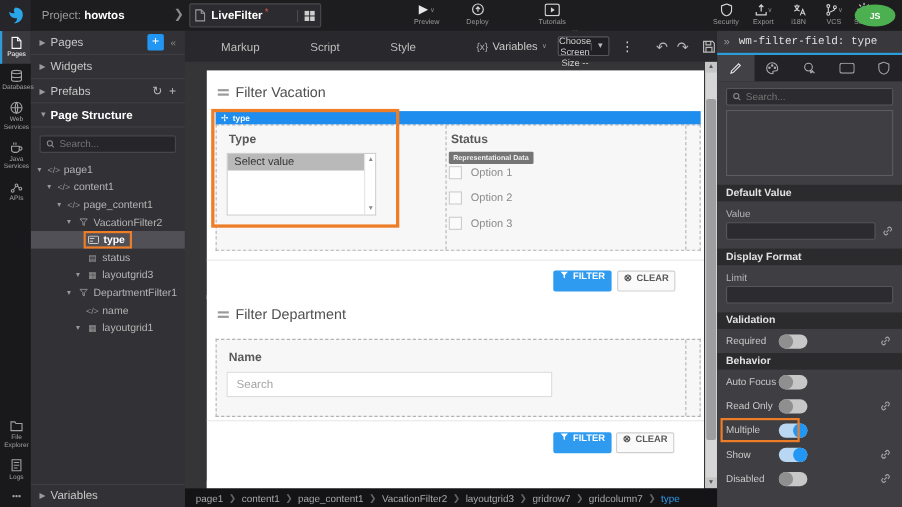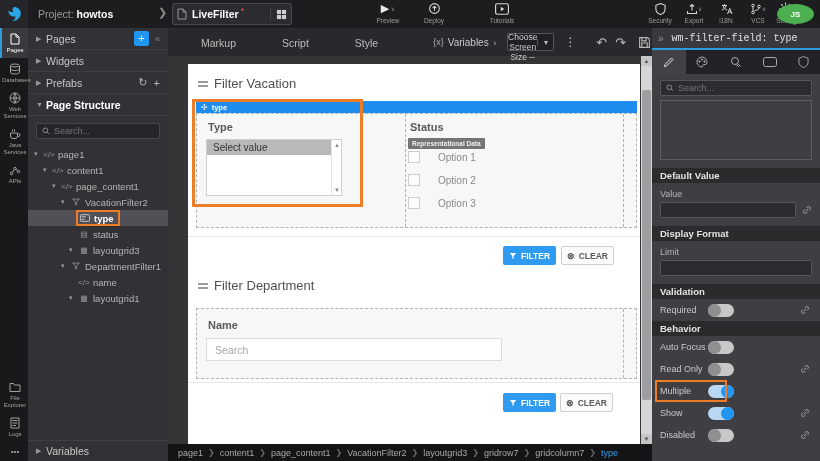--- a/index.html
+++ b/index.html
@@ -77,25 +77,25 @@
   .vdash { position:absolute; top:0; bottom:0; border-left:1px dashed #b3b3b3; }
   .orange-box { position:absolute; border:3px solid #ee7d28; z-index:5; pointer-events:none; }
   .flabel { position:absolute; font-size:11px; font-weight:bold; color:#595959; }
   .listbox { position:absolute; background:#fff; border:1px solid #cfcfcf; }
   .listbox .opt-sel { height:15px; background:#b9b9b9; color:#333; font-size:10px; line-height:15px; padding-left:6px; margin-right:10px; }
   .listbox .lsb { position:absolute; right:0; top:0; bottom:0; width:10px; border-left:1px solid #e3e3e3; font-size:6px; color:#8a8a8a; text-align:center; }
   .listbox .lsb .up { position:absolute; top:2px; left:2px; }
   .listbox .lsb { cursor:pointer; }
   .listbox .dn { position:absolute; bottom:2px; left:2px; }
   .badge { position:absolute; background:#757575; color:#f0f0f0; font-size:6.5px; font-weight:bold; padding:2px 4px; border-radius:1px; }
-  .chk-row { position:absolute; display:flex; align-items:center;gap:10px; }
+  .chk-row { position:absolute; display:flex; align-items:center; }
   .chk { width:12px; height:12px; border:1px solid #ccc; background:#fbfbfb; margin-right:8px; cursor:pointer; }
   .chk-lb { font-size:10px; color:#8a8a8a; }
   .card-footer { position:absolute; left:0; width:452px; border-top:1px solid #e8e8e8; }
-  .btn { position:absolute; height:19px; border-radius:2px; font-size:8.5px; font-weight:bold; display:flex; align-items:center; justify-content:center; gap:4px; cursor:pointer; }
+  .btn { position:absolute; height:19px; border-radius:2px; font-size:8.5px; font-weight:bold; display:flex; align-items:flex-start; justify-content:center; gap:4px; cursor:pointer; }
   .btn-filter { background:#2e9bf0; color:#fff; width:53px; }
   .btn-clear { background:#fafafa; color:#5a5a5a; border:1px solid #cfcfcf; width:53px; }
   .btn-clear .x { font-size:9px; color:#555; }
   .name-input { position:absolute; height:23px; background:#fff; border:1px solid #ddd; font-size:10.5px; color:#555; padding:0 8px; outline:none; font-family:"Liberation Sans",sans-serif; }
   .name-input::placeholder { color:#a5a5a5; }
   .cscroll { position:absolute; right:0; top:0; width:11px; height:388px; background:#d6d6d6; }
   .cscroll .arr { position:absolute; left:0; width:11px; height:10px; font-size:6px; color:#555; text-align:center; line-height:10px; background:#c6c6c6; cursor:pointer; }
   .cscroll .thumb { position:absolute; left:1px; width:9px; background:#9e9ea1; border-radius:2px; cursor:pointer; }
 
   

